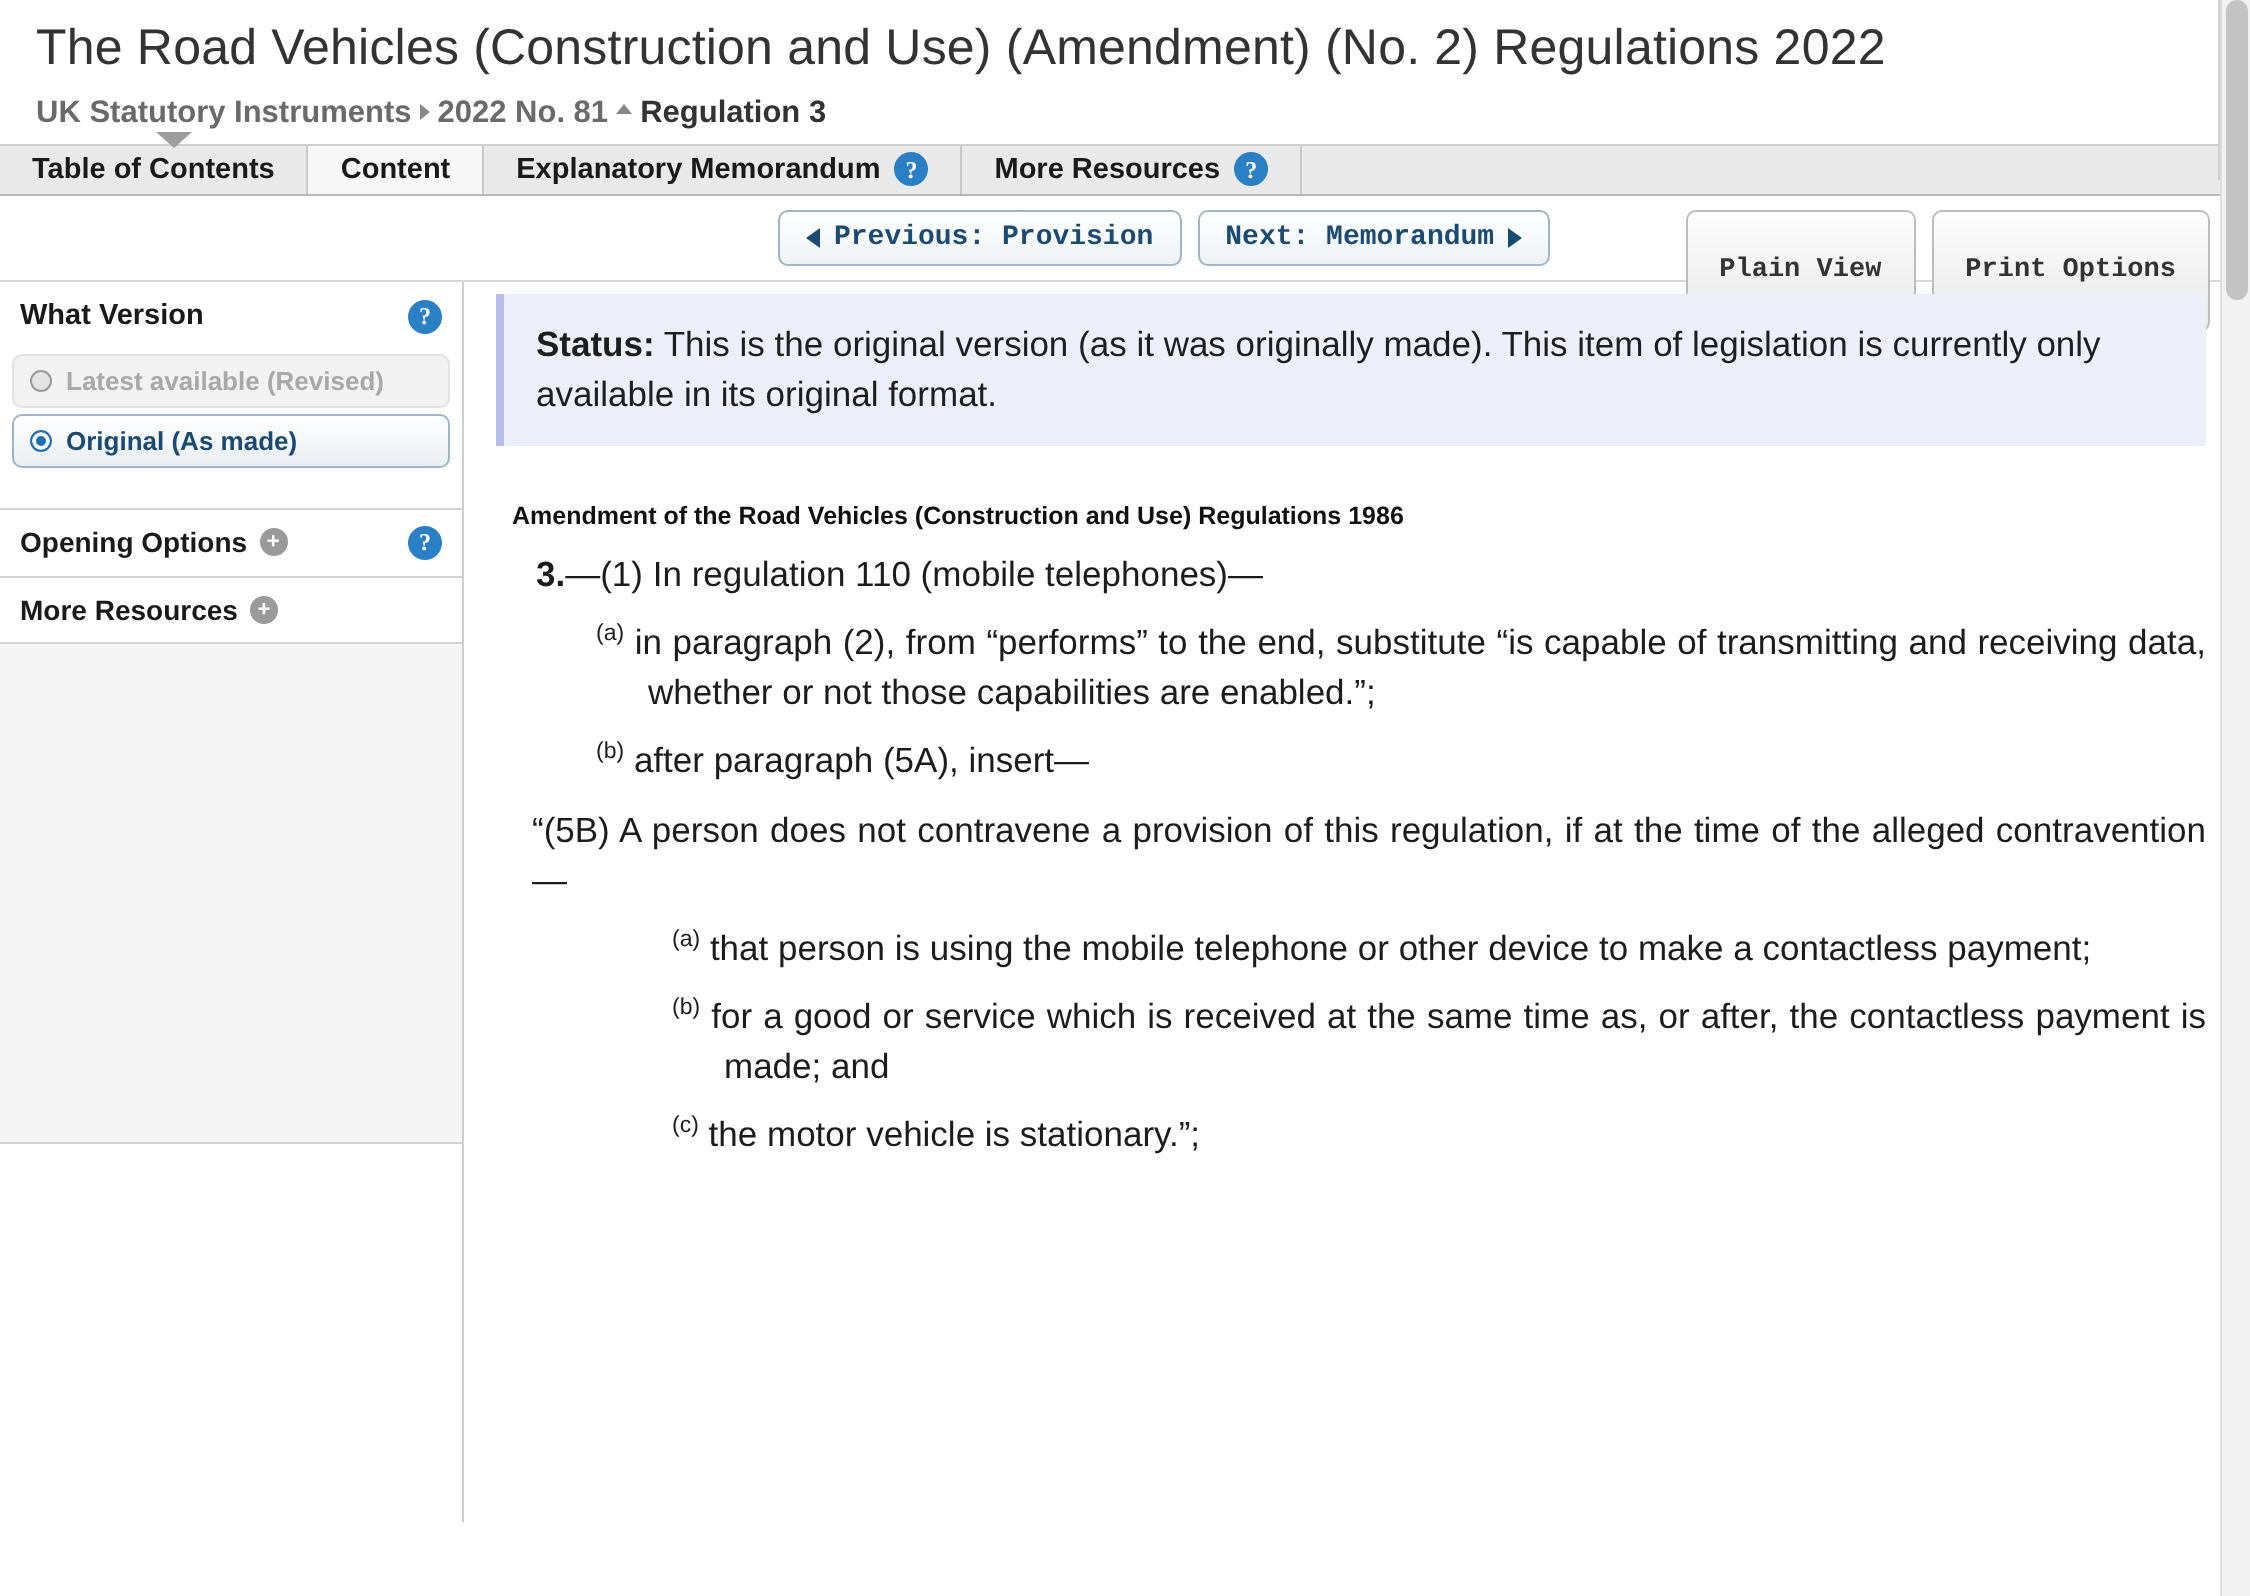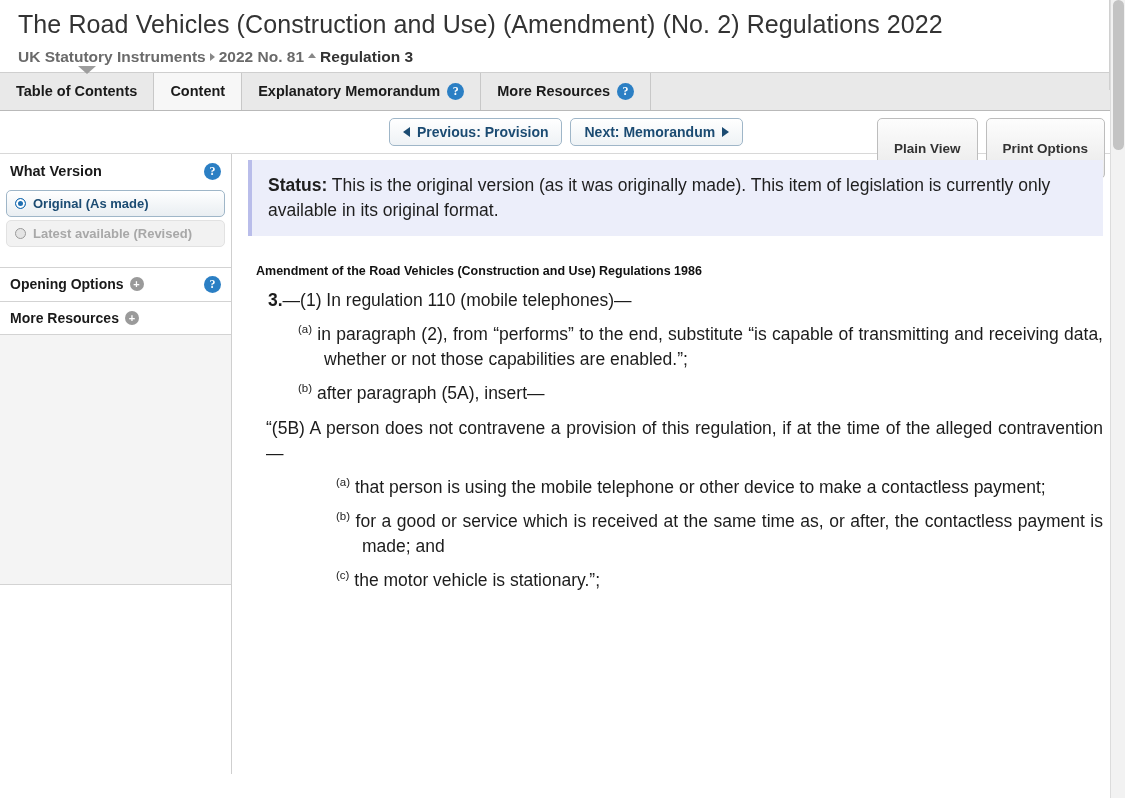--- a/index.html
+++ b/index.html
@@ -56,21 +56,21 @@
     border-left: 4px solid transparent;
     border-right: 4px solid transparent;
     border-bottom: 5px solid #888;
     border-top: none;
     top: -4px;
   }
 
   
   .tabbar {
     position: relative;
-    height: 39px;
+    height: 26px;
     background: #e9e9e9;
     border-top: 1px solid #cfcfcf;
     border-bottom: 1px solid #b9b9b9;
     display: flex;
     align-items: stretch;
   }
   .tab {
     display: flex;
     align-items: center;
     gap: 7px;
@@ -108,20 +108,21 @@
     border-right: 9px solid transparent;
     border-top: 8px solid #9d9d9d;
   }
 
   
   .navbar {
     position: relative;
     height: 43px;
     background: #fff;
     border-bottom: 1px solid #d8d8d8;
+    font-family: Liberation Mono, monospace;
   }
   .nav-center {
     position: absolute;
     left: 389px;
     top: 7px;
     display: flex;
     gap: 8px;
   }
   .pill {
     border: 1px solid #9fb6c8;
@@ -363,27 +364,27 @@
     </div>
   </div>
 
   <div class="body-wrap">
 
     <div class="sidebar">
       <div class="side-sec-head">
         <span>What Version</span>
         <span class="help-dot">?</span>
       </div>
+      <div class="opt-row disabled">
+        <span class="radio"></span>
+        <span>Latest available (Revised)</span>
+      </div>
       <div class="opt-row selected">
         <span class="radio on"></span>
         <span>Original (As made)</span>
-      </div>
-      <div class="opt-row disabled">
-        <span class="radio"></span>
-        <span>Latest available (Revised)</span>
       </div>
 
       <div class="side-item" style="border-top:1px solid #d3d3d3; margin-top:20px;">
         <span class="left">
           <span>Opening Options</span>
           <span class="plus-dot">+</span>
         </span>
         <span class="help-dot">?</span>
       </div>
 

